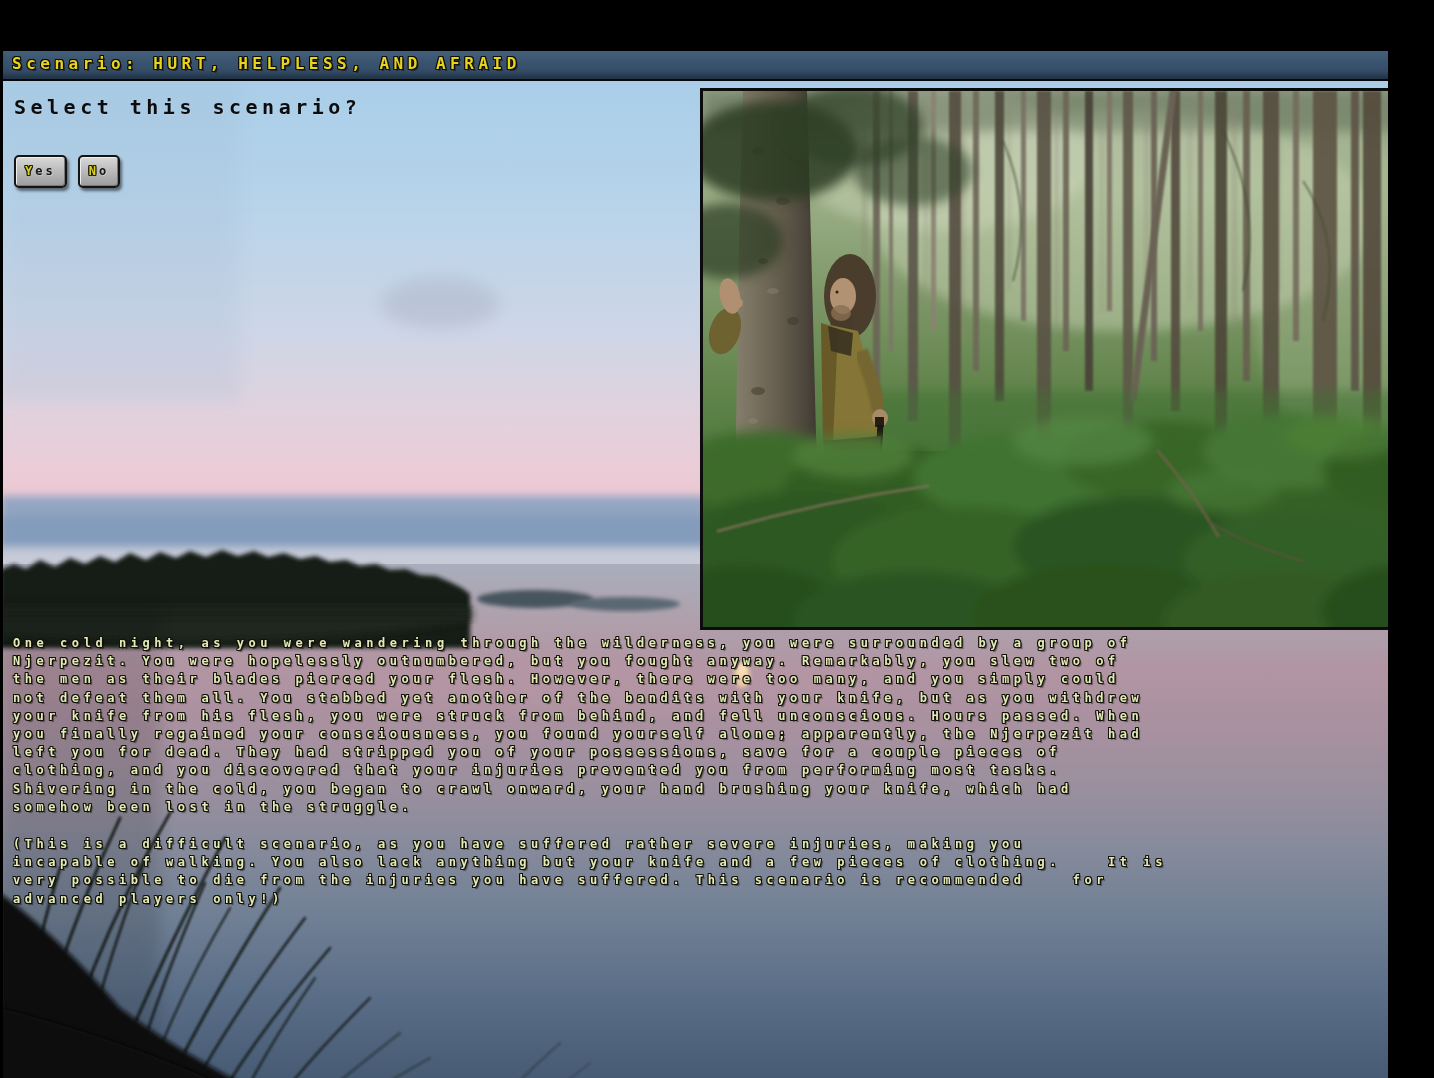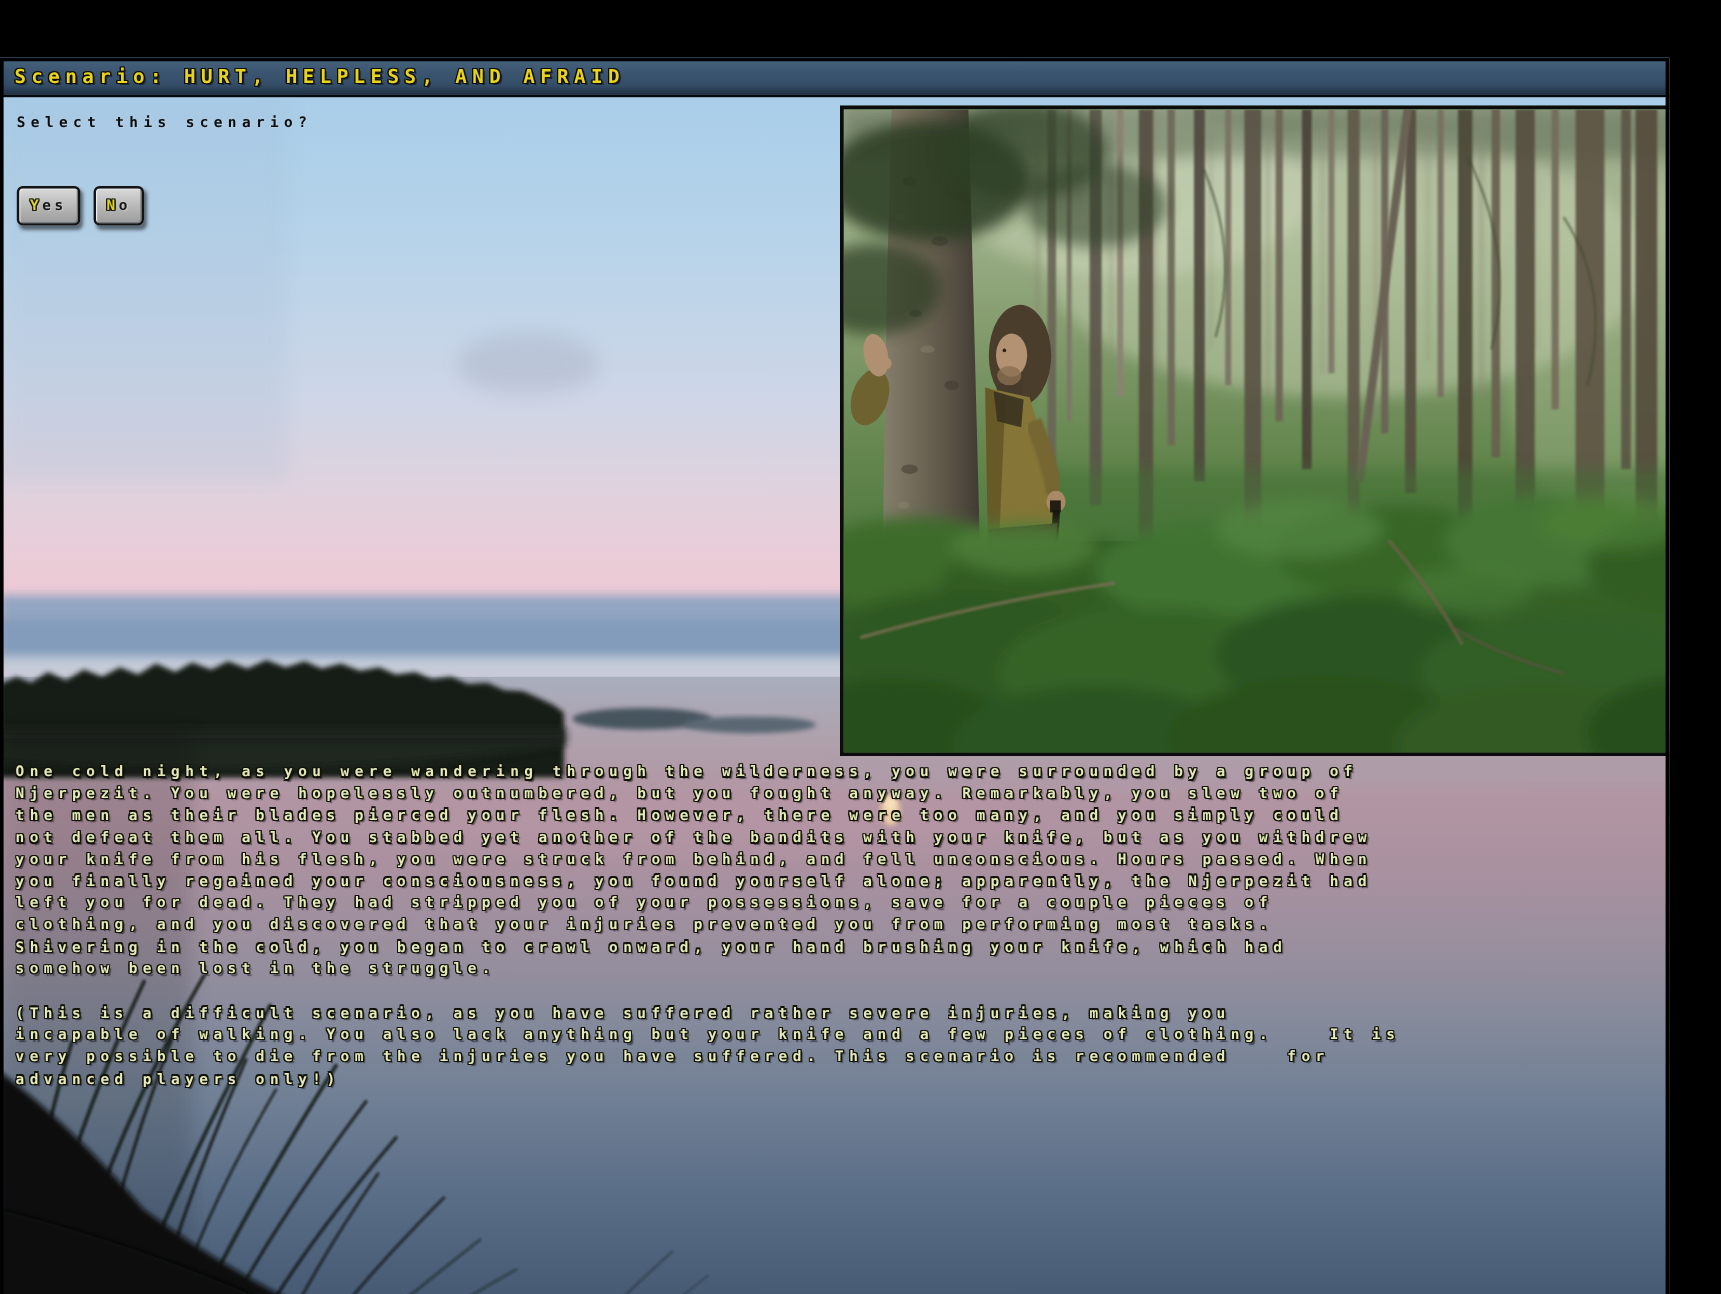--- a/index.html
+++ b/index.html
@@ -24,21 +24,21 @@
     color:#e8d41e;
     text-shadow:-1px -1px 0 #10100a,0 -1px 0 #10100a,1px -1px 0 #10100a,
                 -1px 0 0 #10100a,1px 0 0 #10100a,
                 -1px 1px 0 #10100a,0 1px 0 #10100a,1px 1px 0 #10100a,
                 2px 2px 0 rgba(0,0,0,.45);
     white-space:pre;
   }
   
   .prompt{
     position:absolute;left:14px;top:47px;z-index:6;
-    font-weight:bold;font-size:12px;letter-spacing:4.5px;color:#0c0c0c;
+    font-weight:bold;font-size:20px;letter-spacing:4.5px;color:#0c0c0c;
     text-shadow:1px 1px 0 rgba(255,255,255,.12);white-space:pre;
   }
   .button-row{position:absolute;left:14px;top:107px;display:flex;gap:11px;z-index:6;}
   .btn{
     height:33px;box-sizing:border-box;padding:0 9px;
     background:linear-gradient(180deg,#d9d9d9 0%,#bcbcbc 45%,#9c9c9c 100%);
     border:2px solid #141414;border-radius:5px;
     box-shadow:inset 1px 1px 0 #eeeeee, inset -1px -1px 0 #787878, 2px 3px 3px rgba(0,0,0,.5);
     font-family:"DejaVu Sans Mono","Liberation Mono",monospace;
     font-weight:bold;font-size:12px;letter-spacing:3px;line-height:27px;

